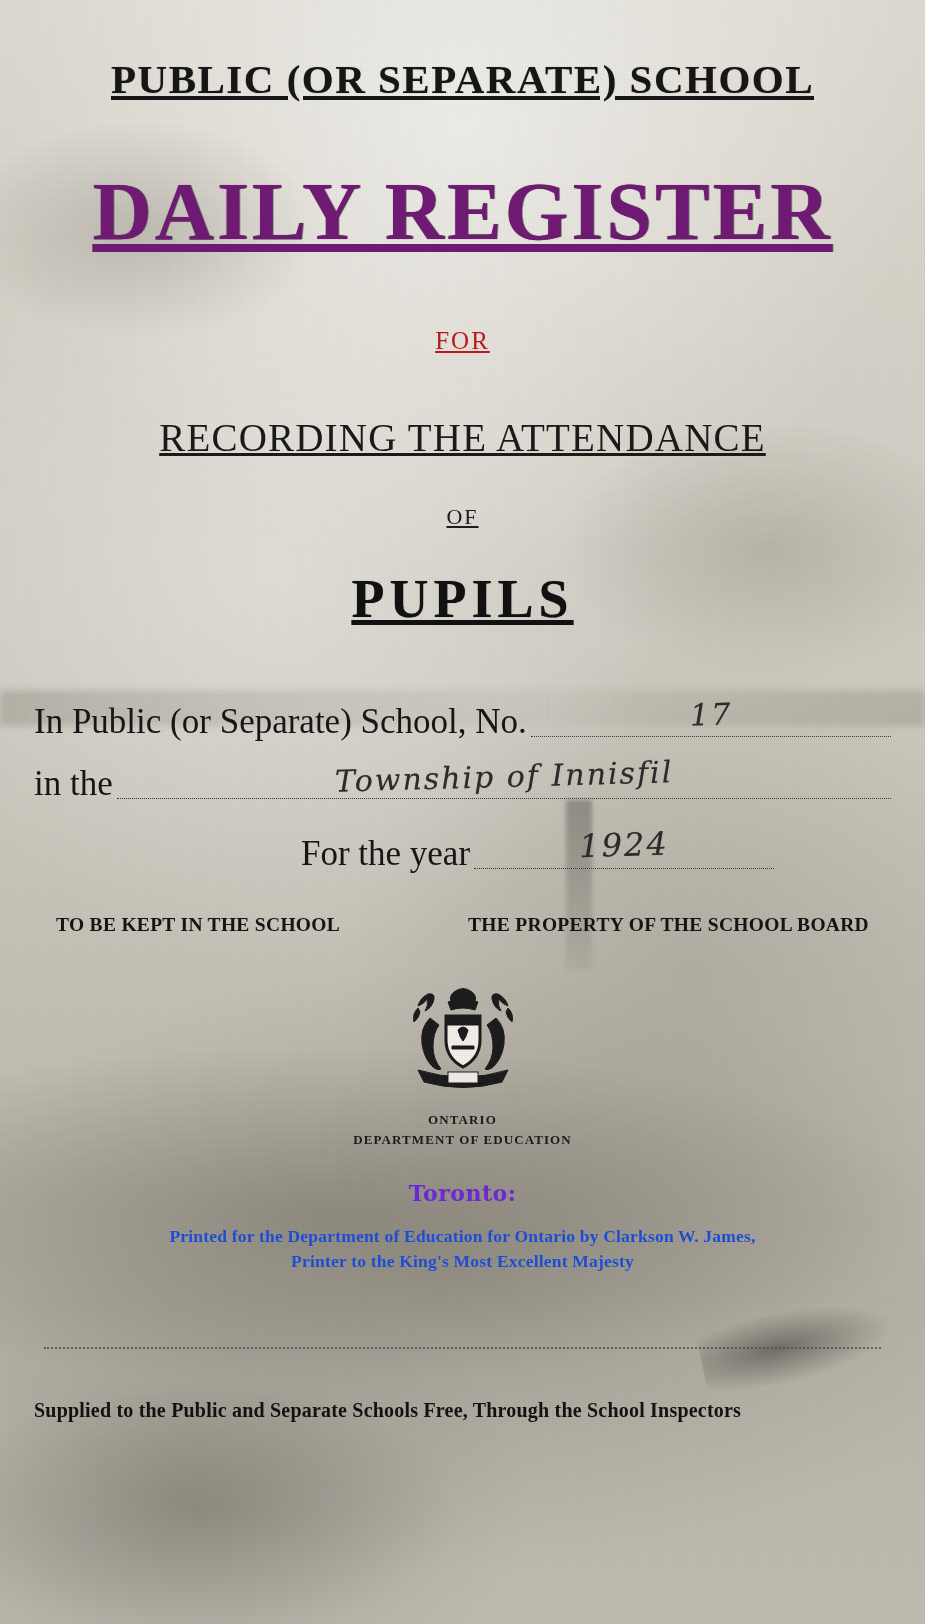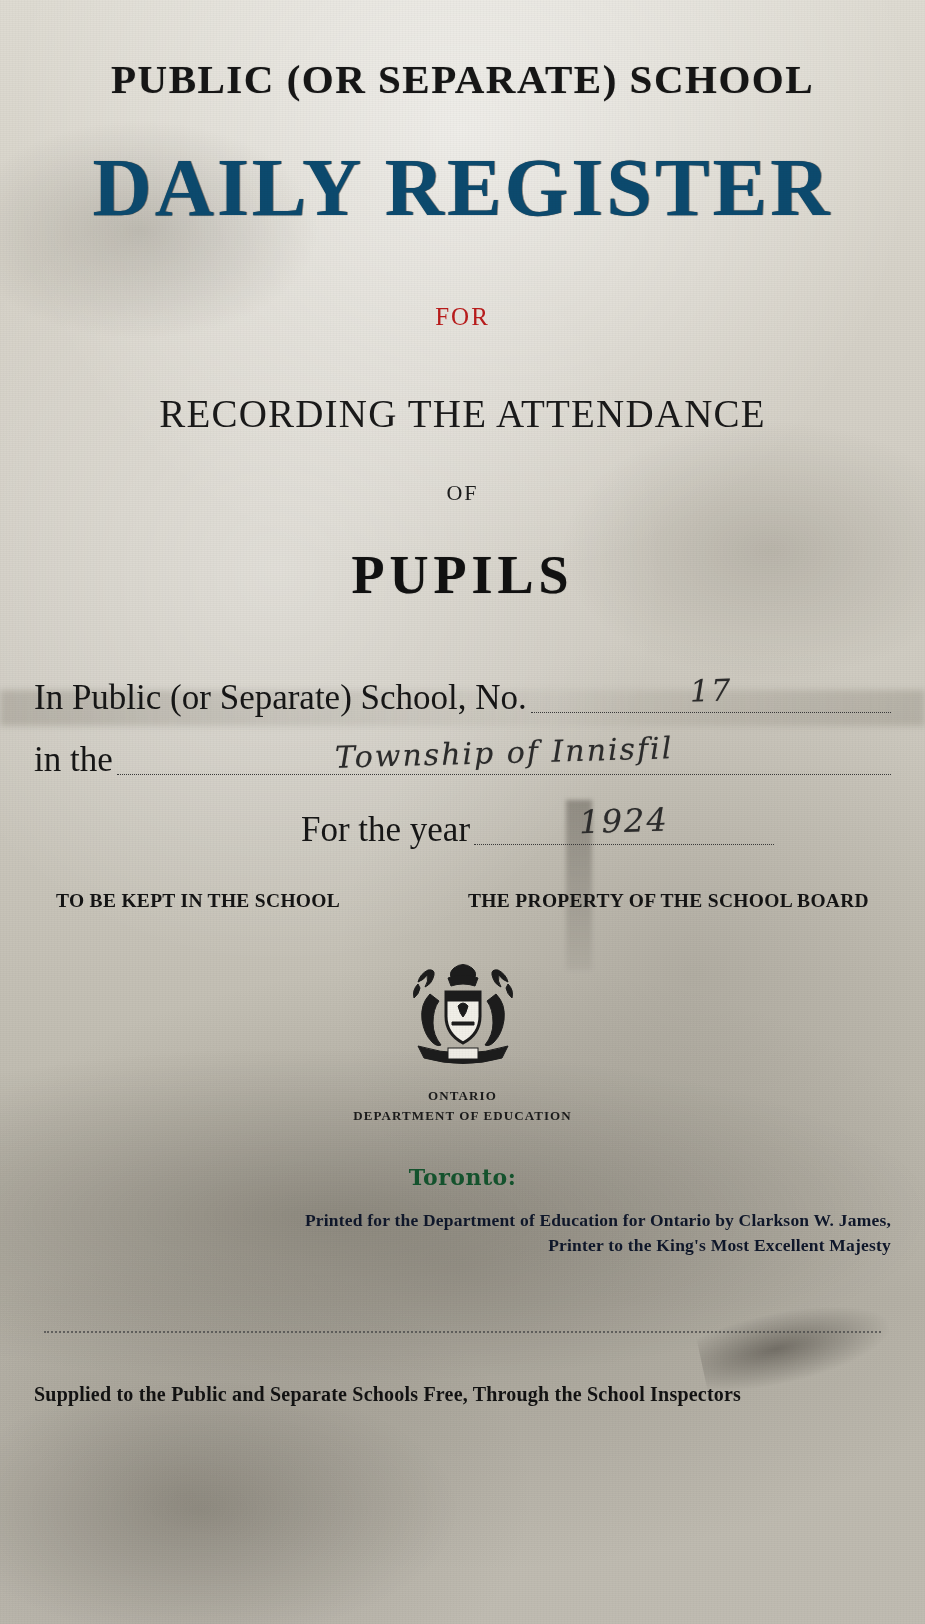--- a/index.html
+++ b/index.html
@@ -46,35 +46,36 @@
   .content {
     position: absolute;
     inset: 0;
     padding: 0 34px;
     box-sizing: border-box;
   }
 
   .line-heading {
     text-align: center;
     letter-spacing: 1px;
+    text-decoration: underline;
   }
   .t-public {
     margin-top: 55px;
     font-size: 41px;
     font-weight: bold;
     letter-spacing: 1.5px;
     color: #161616;
     text-shadow: 0 0 1px rgba(0,0,0,0.35);
   }
   .t-daily {
-    margin-top: 38px;
+    margin-top: 62px;
     font-size: 82px;
     font-weight: bold;
     letter-spacing: 3px;
-    color: #0c4a6e;
+    color: #701a75;
     text-shadow: 0 0 1px rgba(0,0,0,0.5), 1px 0 0 rgba(0,0,0,0.35);
   }
   .t-for {
     margin-top: 68px;
     font-size: 25px;
     letter-spacing: 2px;
     color: #b91c1c;
   }
   .t-recording {
     margin-top: 60px;
@@ -158,35 +159,35 @@
   }
   .crest-caption {
     margin-top: 4px;
     font-size: 13px;
     font-weight: bold;
     letter-spacing: 1.1px;
     color: #1b1b1b;
   }
 
   .toronto {
-    margin-top: 40px;
+    margin-top: 32px;
     text-align: center;
     font-family: "DejaVu Serif", serif;
     font-weight: bold;
     font-size: 22px;
-    color: #14532d;
+    color: #6d28d9;
     letter-spacing: 0.5px;
   }
   .imprint {
     margin-top: 18px;
-    text-align: right;
+    text-align: center;
     font-size: 17.5px;
     line-height: 1.45;
     font-weight: bold;
-    color: #0f172a;
+    color: #1d4ed8;
     letter-spacing: 0.2px;
   }
   .dotted-sep {
     margin: 72px 10px 0 10px;
     border-top: 2px dotted #4a4a4a;
     opacity: 0.75;
   }
   .supplied {
     margin-top: 50px;
     text-align: left;

